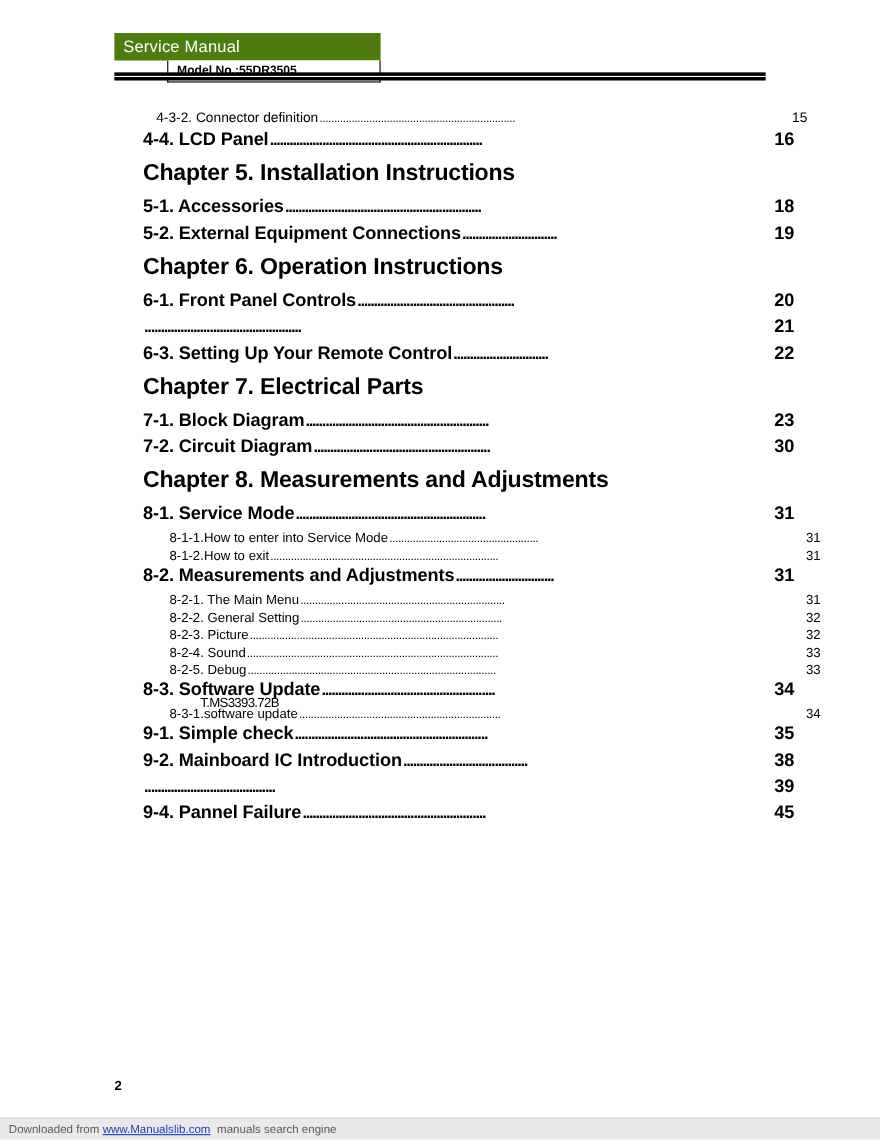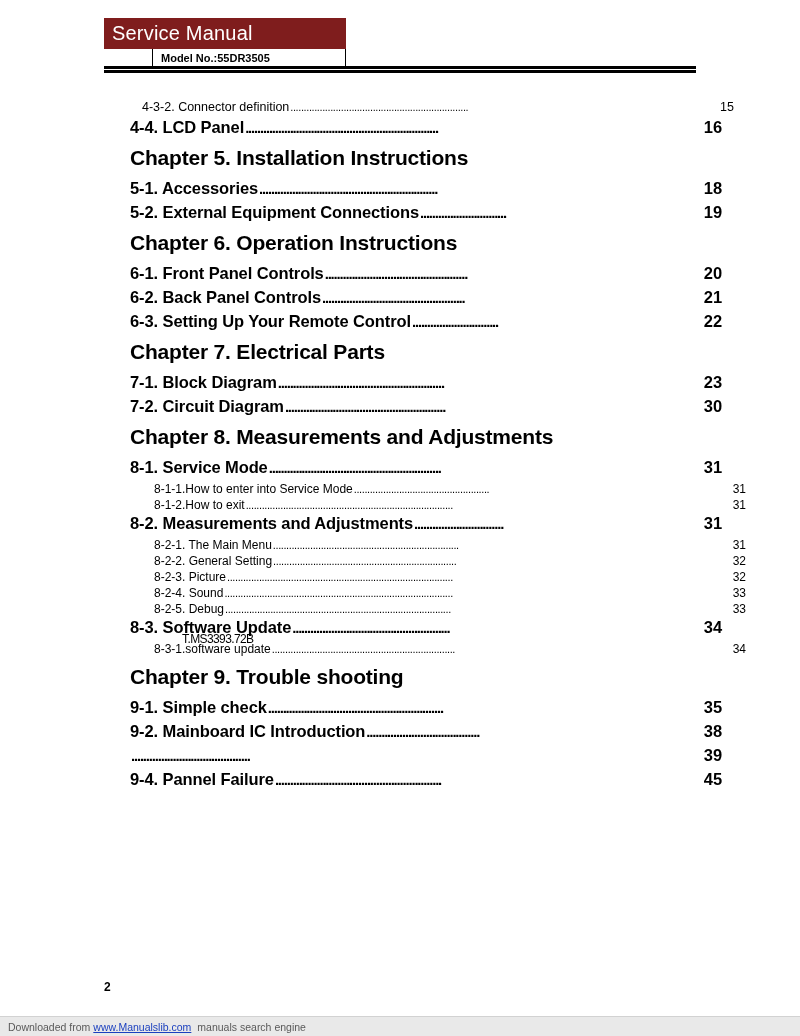--- a/index.html
+++ b/index.html
@@ -17,27 +17,28 @@
   }
 
   
   .header {
     position: absolute;
     left: 104px;
     top: 18px;
     width: 242px;
   }
   .header-title {
-    background: #7f1d1d;
+    background: #4d7c0f;
     color: #ffffff;
-    font-size: 20px;
+    font-size: 15px;
     font-weight: normal;
     padding: 4px 0 4px 8px;
     line-height: 1.15;
     letter-spacing: 0.2px;
+    margin-top: 12px;
   }
   .header-model {
     border: 1px solid #000000;
     border-top: none;
     font-size: 11px;
     font-weight: bold;
     padding: 3px 0 3px 8px;
     line-height: 1.15;
     background: #ffffff;
     margin-left: 48px;
@@ -202,21 +203,20 @@
       <span class="lead">.............................</span>
       <span class="pg">19</span>
     </div>
     <div class="chap">Chapter 6. Operation Instructions</div>
     <div class="row lvl2">
       <span>6-1. Front Panel Controls</span>
       <span class="lead">................................................</span>
       <span class="pg">20</span>
     </div>
     <div class="row lvl2">
-      <span>6-2. Back Panel Controls</span>
       <span class="lead">................................................</span>
       <span class="pg">21</span>
     </div>
     <div class="row lvl2">
       <span>6-3. Setting Up Your Remote Control</span>
       <span class="lead">.............................</span>
       <span class="pg">22</span>
     </div>
     <div class="chap">Chapter 7. Electrical Parts</div>
     <div class="row lvl2">
@@ -278,21 +278,20 @@
     <div class="row lvl2">
       <span>8-3. Software Update</span>
       <span class="lead">.....................................................</span>
       <span class="pg">34</span>
     </div>
     <div class="row lvl2s">
       <span>8-3-1.software update</span>
       <span class="lead">.....................................................................</span>
       <span class="pg">34</span>
     </div>
-    <div class="chap">Chapter 9. Trouble shooting</div>
     <div class="row lvl2">
       <span>9-1. Simple check</span>
       <span class="lead">...........................................................</span>
       <span class="pg">35</span>
     </div>
     <div class="row lvl2">
       <span>9-2. Mainboard IC Introduction</span>
       <span class="lead">......................................</span>
       <span class="pg">38</span>
     </div>

